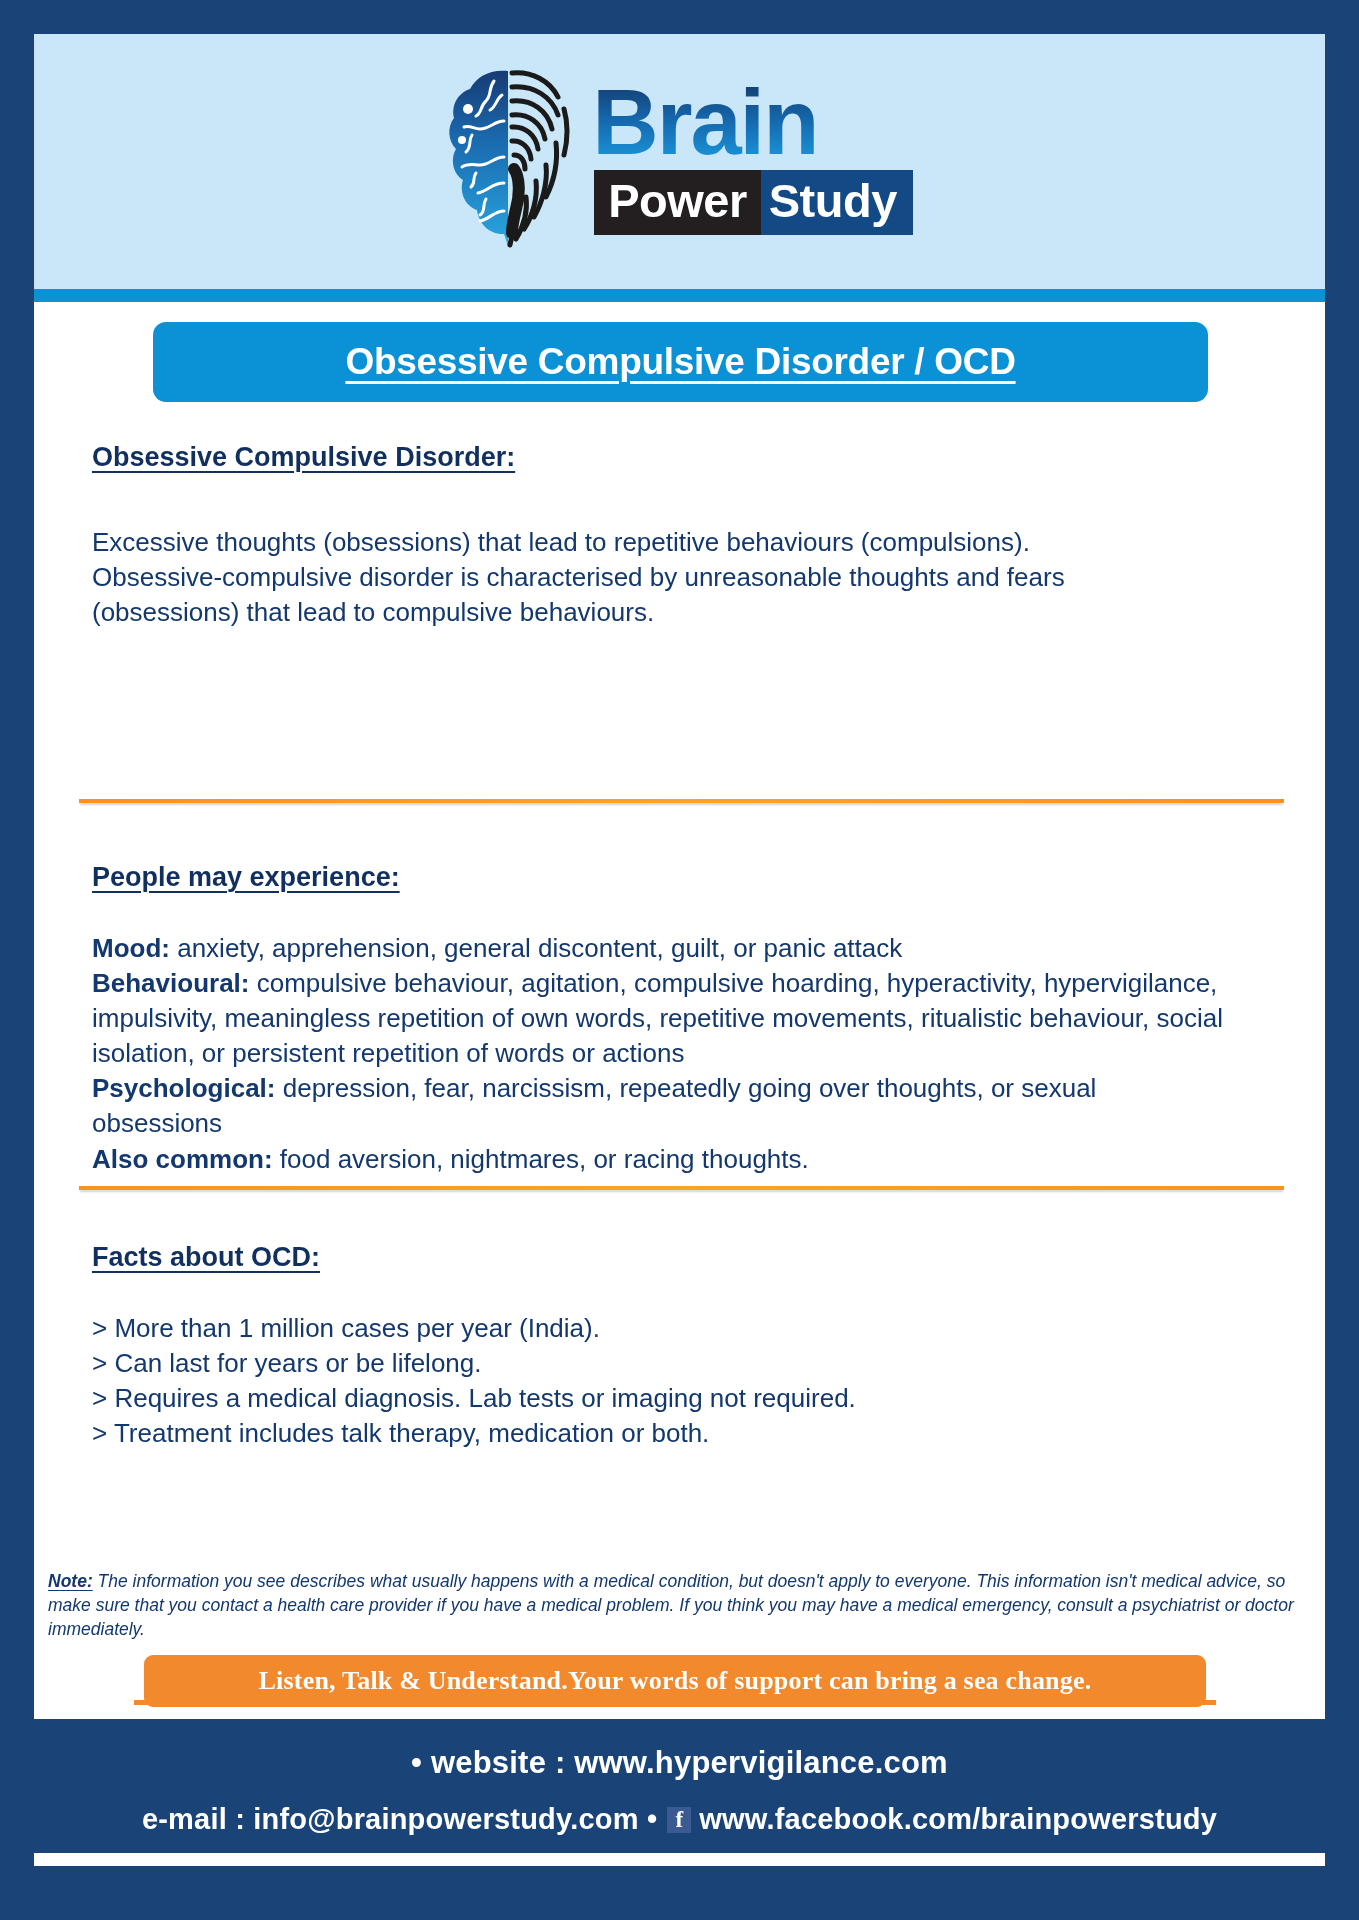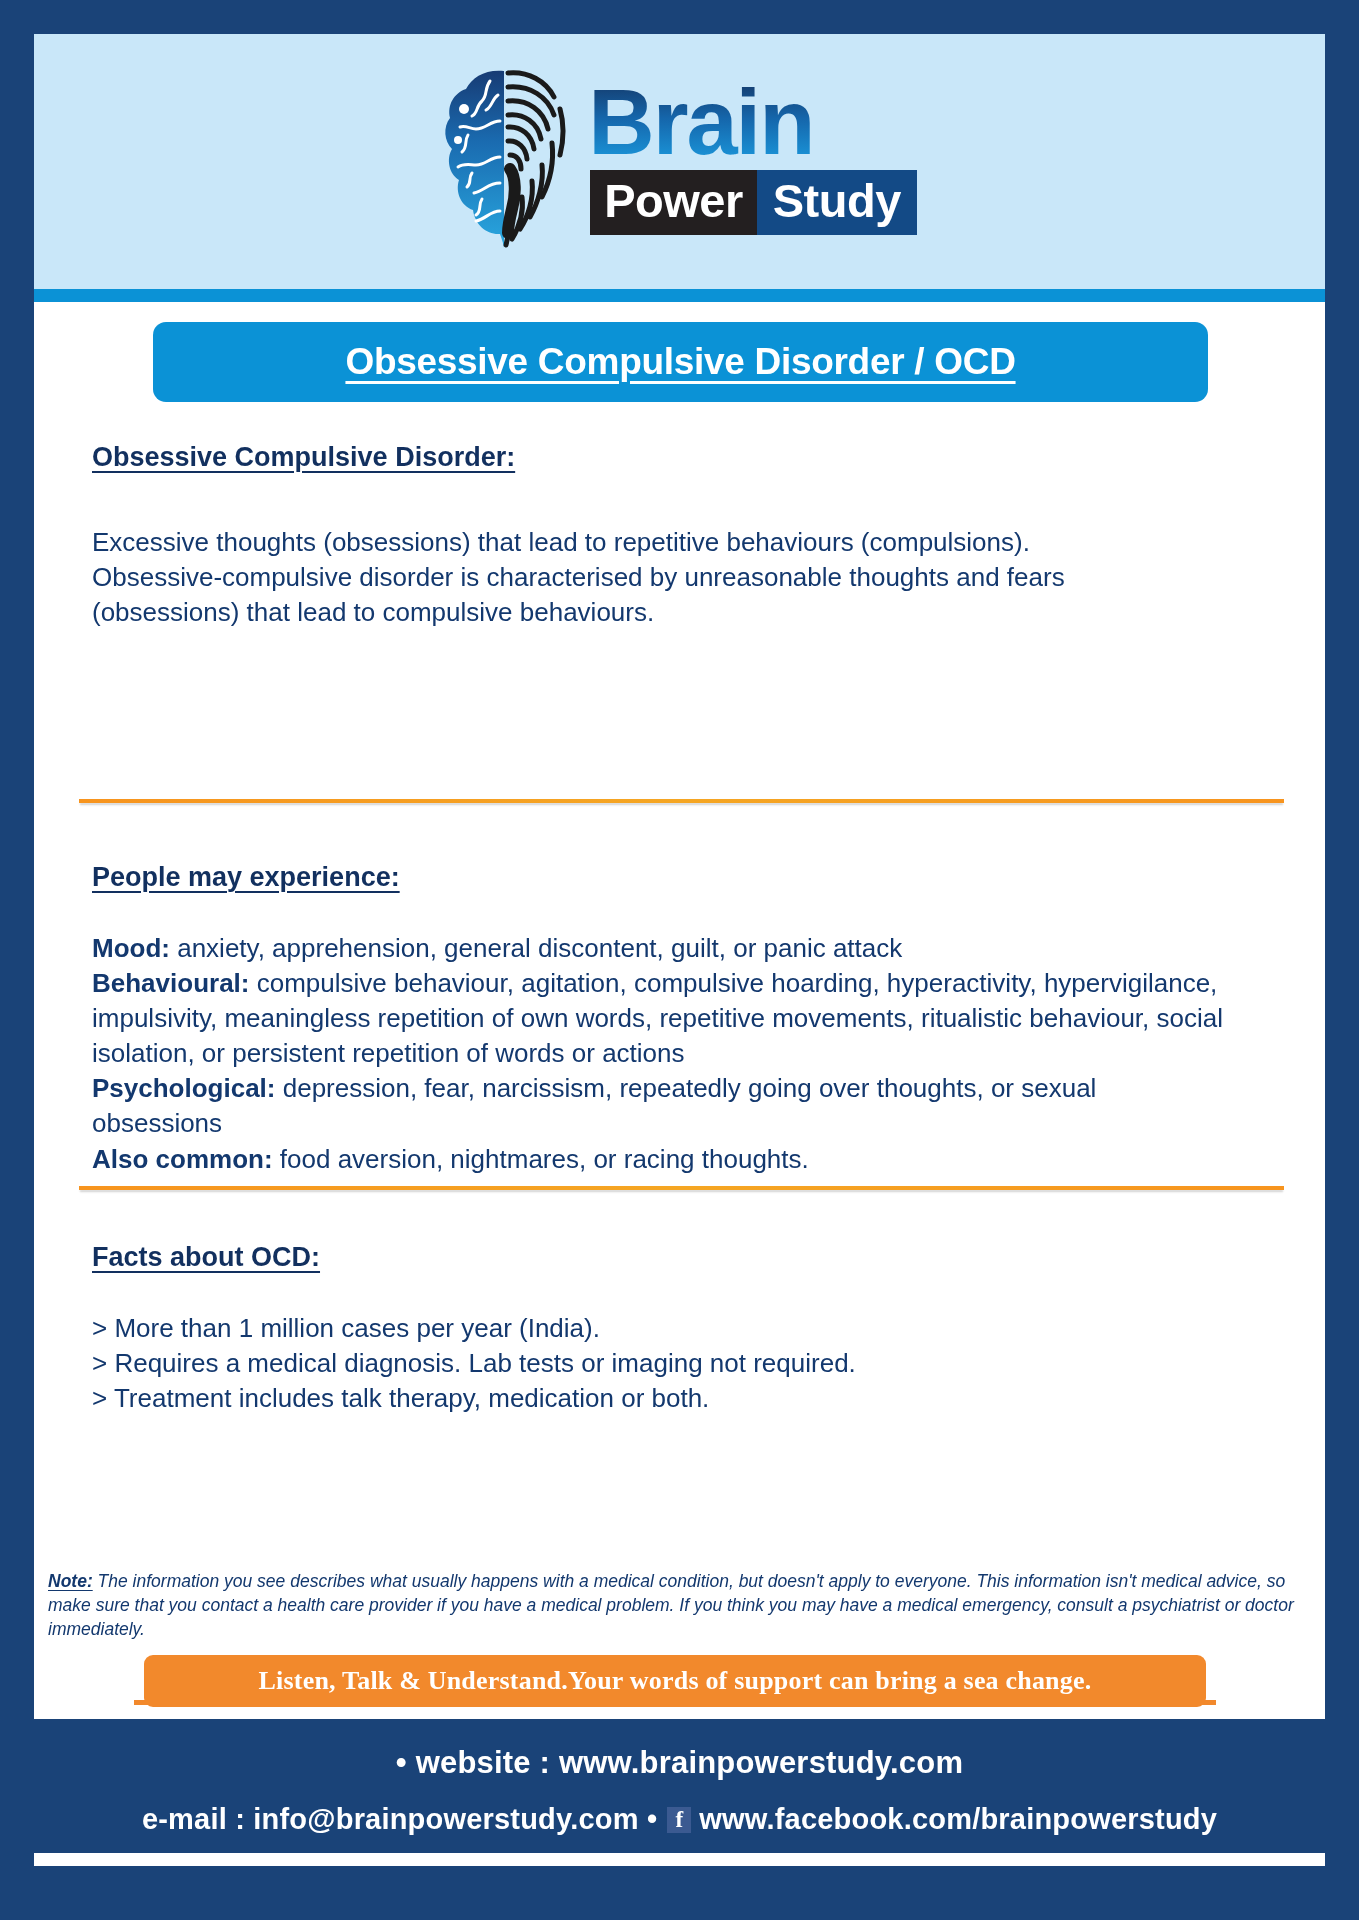--- a/index.html
+++ b/index.html
@@ -68,21 +68,21 @@
     font-size: 47px;
     font-weight: bold;
     padding: 3px 14px 7px 14px;
     letter-spacing: -0.5px;
   }
   .logo-study {
     background: #134a86;
     color: #ffffff;
     font-size: 47px;
     font-weight: bold;
-    padding: 3px 16px 7px 16px;
+    padding: 3px 16px 7px 8px;
     letter-spacing: -0.5px;
   }
 
   
   .page {
     position: absolute;
     left: 34px;
     top: 302px;
     width: 1291px;
     height: 1417px;
@@ -321,38 +321,39 @@
         <div><b>Also common:</b><span> food aversion, nightmares, or racing thoughts.</span></div>
       </div>
     </div>
 
     <div class="divider" style="top:884px;"></div>
 
     <div class="block" style="top:940px;">
       <div class="h-sec">Facts about OCD:</div>
       <div class="p-body" style="margin-top:38px;">
         <div>&gt; More than 1 million cases per year (India).</div>
+        <div>&gt; Can last for years or be lifelong.</div>
         <div>&gt; Requires a medical diagnosis. Lab tests or imaging not required.</div>
         <div>&gt; Treatment includes talk therapy, medication or both.</div>
       </div>
     </div>
 
     <div class="note-block" style="top:1268px;font-style:italic;">
       <span class="note-lead">Note:</span><span> The information you see describes what usually happens with a medical condition, but doesn't apply to everyone. This information isn't medical advice, so make sure that you contact a health care provider if you have a medical problem. If you think you may have a medical emergency, consult a psychiatrist or doctor immediately.</span>
     </div>
 
     <div class="slogan-underline" style="top:1398px;"></div>
     <div class="slogan" style="top:1353px;">
       <span class="slogan-text">Listen, Talk &amp; Understand.Your words of support can bring a sea change.</span>
     </div>
 
   </div>
 
   <div class="footer">
-    <div class="footer-line1">• website : www.brainpowerstudy.com</div>
+    <div class="footer-line1">• website : www.hypervigilance.com</div>
     <div class="footer-line2">
       <span>e-mail : info@brainpowerstudy.com •</span>
       <span class="fb-glyph">f</span>
       <span>www.facebook.com/brainpowerstudy</span>
     </div>
     <div class="footer-rule"></div>
   </div>
 
 </div>
 

